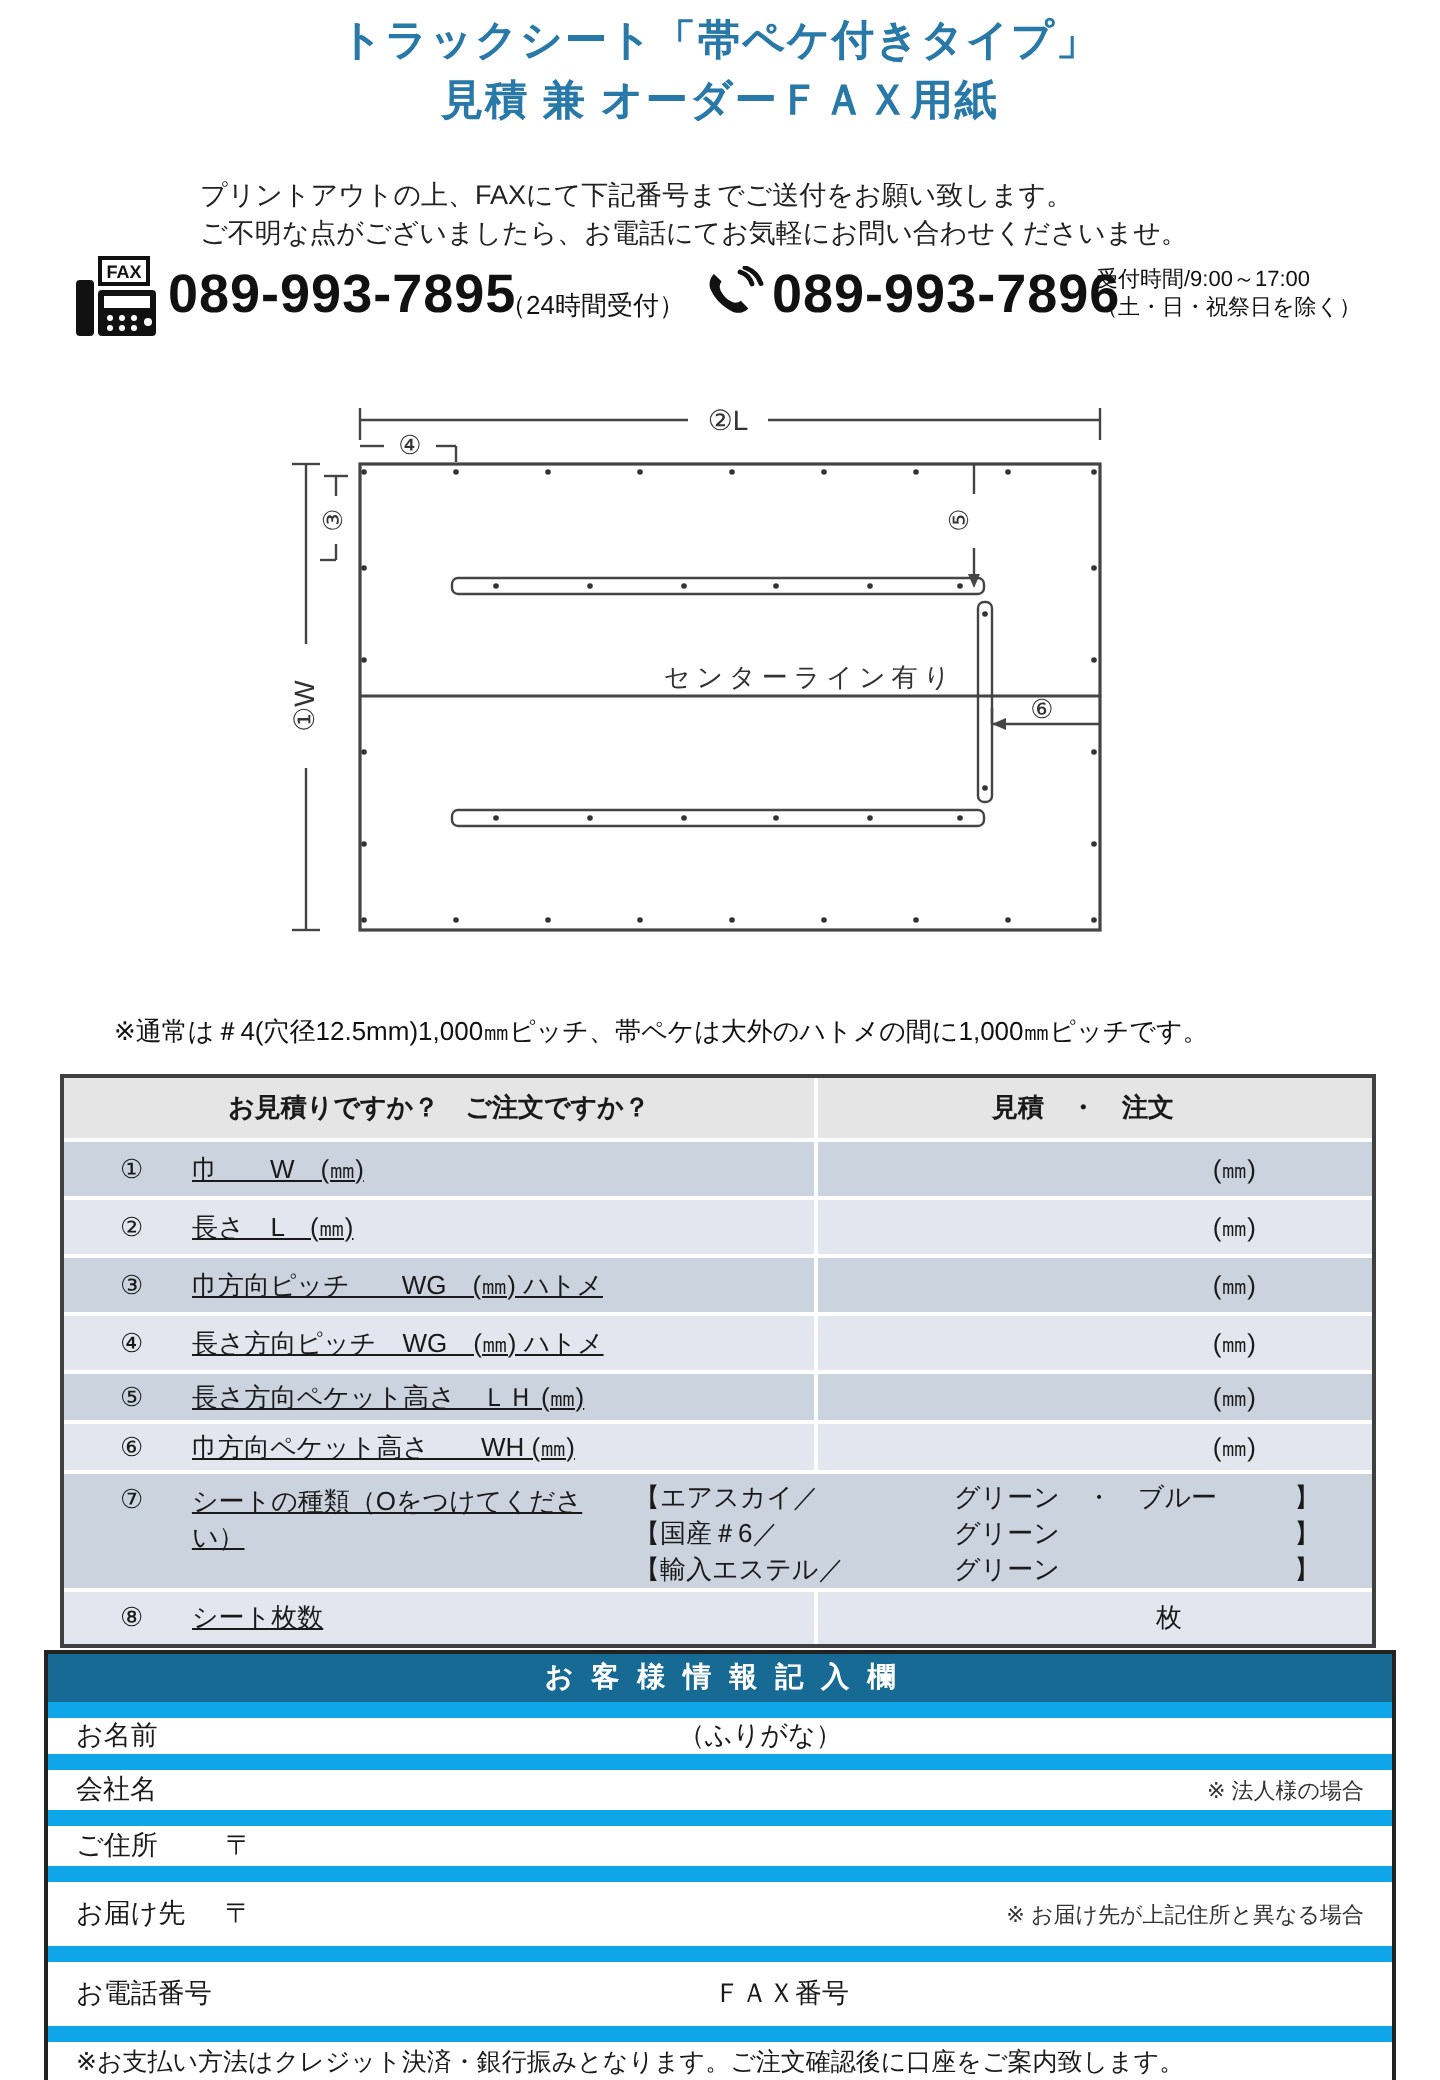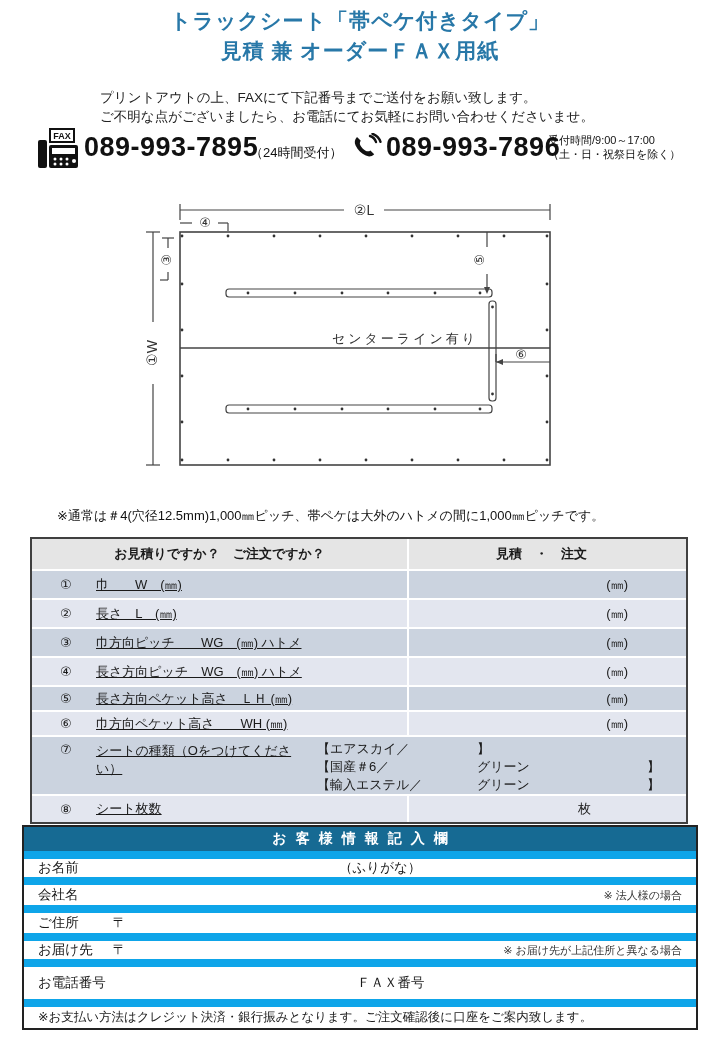--- a/index.html
+++ b/index.html
@@ -55,21 +55,21 @@
   .type-name{width:160px;}
   .type-colors{width:170px;}
 
   
   .customer{top:825px;left:22px;width:676px;border:2px solid #222;background:#fff;box-sizing:border-box;}
   .cust-bar{height:24px;background:#166A93;color:#fff;font-weight:bold;font-size:14px;
     display:flex;align-items:center;justify-content:center;letter-spacing:9px;padding-left:9px;box-sizing:border-box;}
   .cust-row{position:relative;display:flex;align-items:center;border-top:8px solid #0ea5e9;
     font-size:13.5px;padding:0 14px;box-sizing:border-box;}
   .cust-row .note-r{margin-left:auto;font-size:11px;color:#333;}
-  .cr1{height:26px;} .cr2{height:28px;} .cr3{height:28px;} .cr4{height:26px;} .cr5{height:40px;} .cr6{height:29px;}
+  .cr1{height:26px;} .cr2{height:28px;} .cr3{height:28px;} .cr4{height:40px;} .cr5{height:40px;} .cr6{height:29px;}
   .furigana{position:absolute;left:315px;}
   .postal{margin-left:34px;}
   .postal2{margin-left:20px;}
   .faxno{position:absolute;left:333px;}
   .cr6{font-size:12.5px;}
 </style>
 </head>
 <body>
 
 <div class="abs title">
@@ -265,20 +265,21 @@
   </div>
 
   <div class="row7 bg-dark">
     <div class="lbl">
         <span class="ot-no">⑦</span>
         <span class="ot-label">シートの種類（Oをつけてください）</span>
       </div>
     <div class="types">
       <div class="type-line">
         <span class="type-name">【エアスカイ／</span>
+        <span class="type-colors">グリーン　・　ブルー</span>
         <span>】</span>
       </div>
       <div class="type-line">
         <span class="type-name">【国産＃6／</span>
         <span class="type-colors">グリーン</span>
         <span>】</span>
       </div>
       <div class="type-line">
         <span class="type-name">【輸入エステル／</span>
         <span class="type-colors">グリーン</span>

